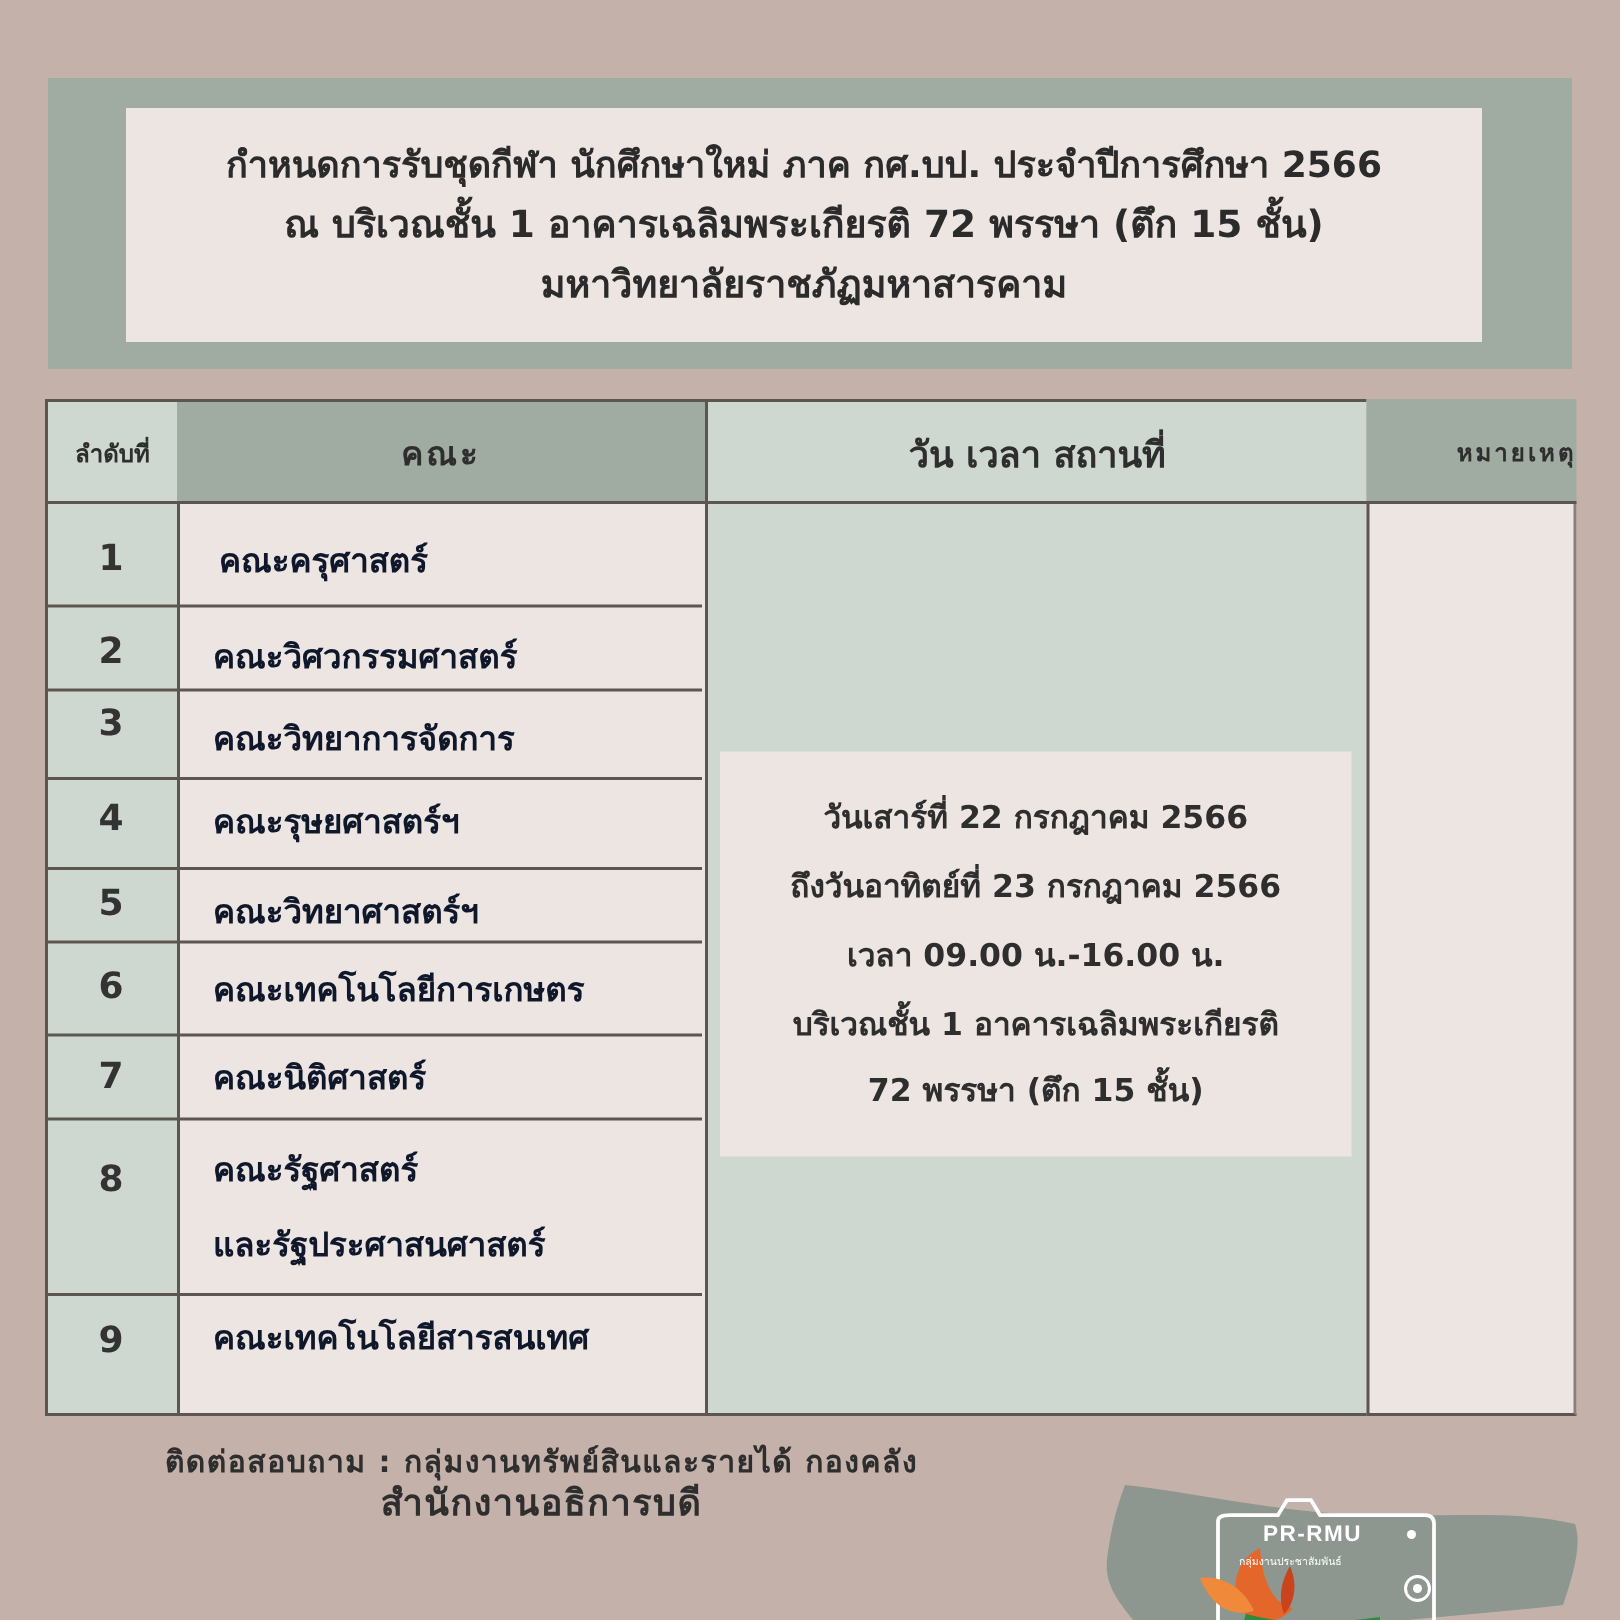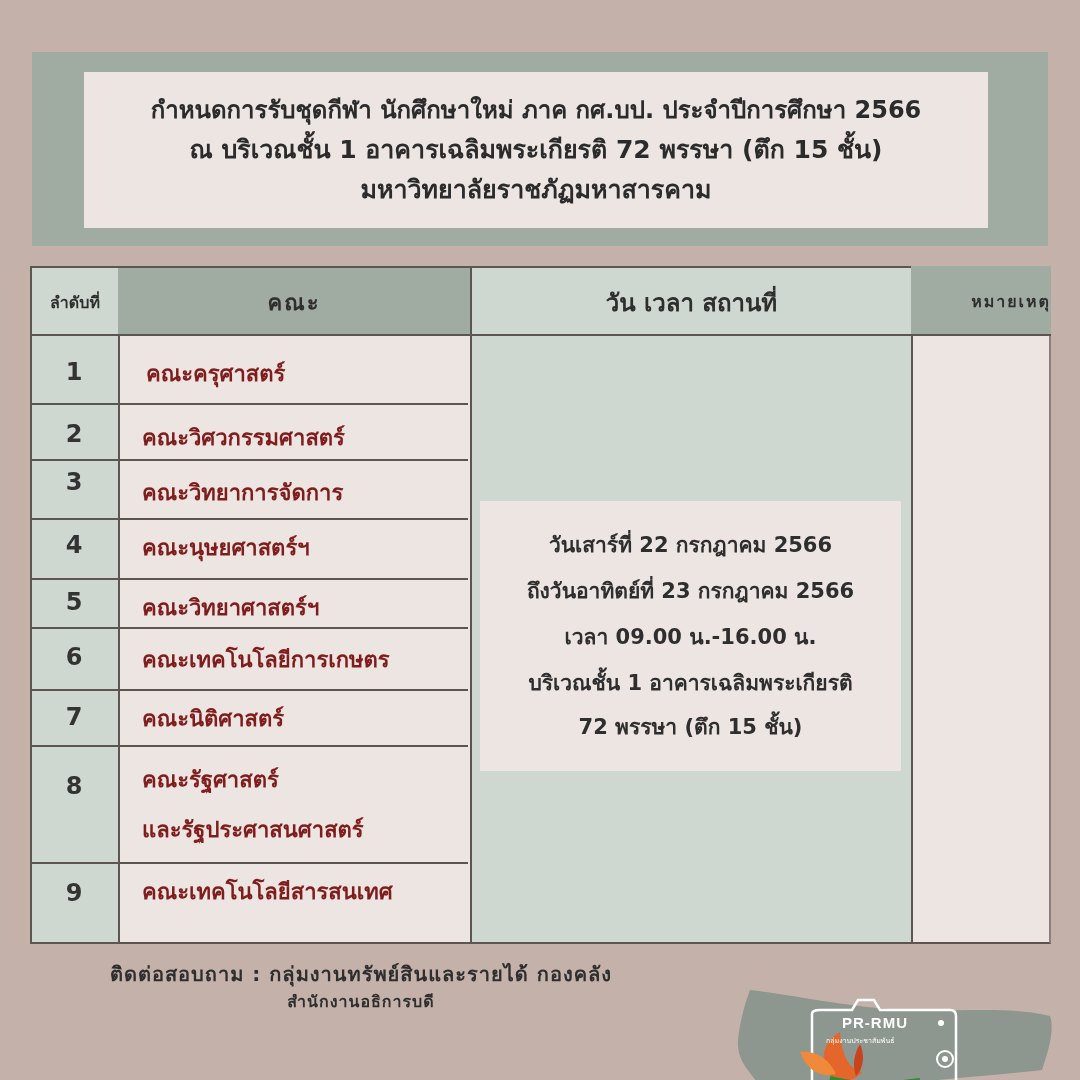--- a/index.html
+++ b/index.html
@@ -74,38 +74,38 @@
       border-left: 2px solid #5c5651; border-right: 2px solid #8a7f79; border-bottom: 2px solid #5c5651;
     }
     .row-line {
       position: absolute; left: 2px; width: 436px; height: 2px; background: #5c5651;
     }
     .row-no {
       position: absolute; left: 0; width: 88px; text-align: center;
       font-weight: bold; font-size: 24px; color: #333;
     }
     .row-name {
-      position: absolute; left: 112px; font-weight: bold; font-size: 22px; color: #7f1d1d;
+      position: absolute; left: 112px; font-weight: bold; font-size: 22px; color: #0f172a;
       white-space: nowrap;
     }
     .when-card {
       position: absolute; left: 450px; top: 235px; width: 421px; height: 270px;
       background: #ede5e2;
       display: flex; flex-direction: column; align-items: center; justify-content: center;
       text-align: center;
     }
     .when-line { font-weight: bold; font-size: 21px; line-height: 24px; white-space: nowrap; }
     .when-gap { height: 22px; }
 
     .contact {
       position: absolute; left: 36px; top: 960px; width: 650px; text-align: center;
       font-weight: bold; color: #2e2e2e;
     }
     .contact .c1 { font-size: 20px; line-height: 28px; letter-spacing: 1px; white-space: nowrap; }
-    .contact .c2 { font-size: 16px; line-height: 28px; letter-spacing: 1px; }
+    .contact .c2 { font-size: 24px; line-height: 28px; letter-spacing: 1px; }
     .contact .c3 { font-size: 20px; line-height: 28px; margin-top: 8px; letter-spacing: 1px; white-space: nowrap; }
 
     .logo { position: absolute; left: 730px; top: 945px; width: 330px; height: 130px; margin-top: 35px; }
     .logo-text {
       position: absolute; left: 112px; top: 34px; color: #ffffff; font-weight: bold;
       font-size: 15px; letter-spacing: 1px; font-family: "Liberation Sans", sans-serif;
     }
     .logo-sub {
       position: absolute; left: 96px; top: 55px; color: #ffffff; font-size: 7px;
       font-family: "DejaVu Sans", sans-serif;
@@ -150,21 +150,21 @@
   <div>
     <div class="row-no" style="top:154px">2</div>
     <div class="row-name" style="top:154px">คณะวิศวกรรมศาสตร์</div>
   </div>
   <div>
     <div class="row-no" style="top:202px">3</div>
     <div class="row-name" style="top:209px">คณะวิทยาการจัดการ</div>
   </div>
   <div>
     <div class="row-no" style="top:265px">4</div>
-    <div class="row-name" style="top:264px">คณะนุษยศาสตร์ฯ</div>
+    <div class="row-name" style="top:264px">คณะรุษยศาสตร์ฯ</div>
   </div>
   <div>
     <div class="row-no" style="top:322px">5</div>
     <div class="row-name" style="top:324px">คณะวิทยาศาสตร์ฯ</div>
   </div>
   <div>
     <div class="row-no" style="top:377px">6</div>
     <div class="row-name" style="top:376px">คณะเทคโนโลยีการเกษตร</div>
   </div>
   <div>

